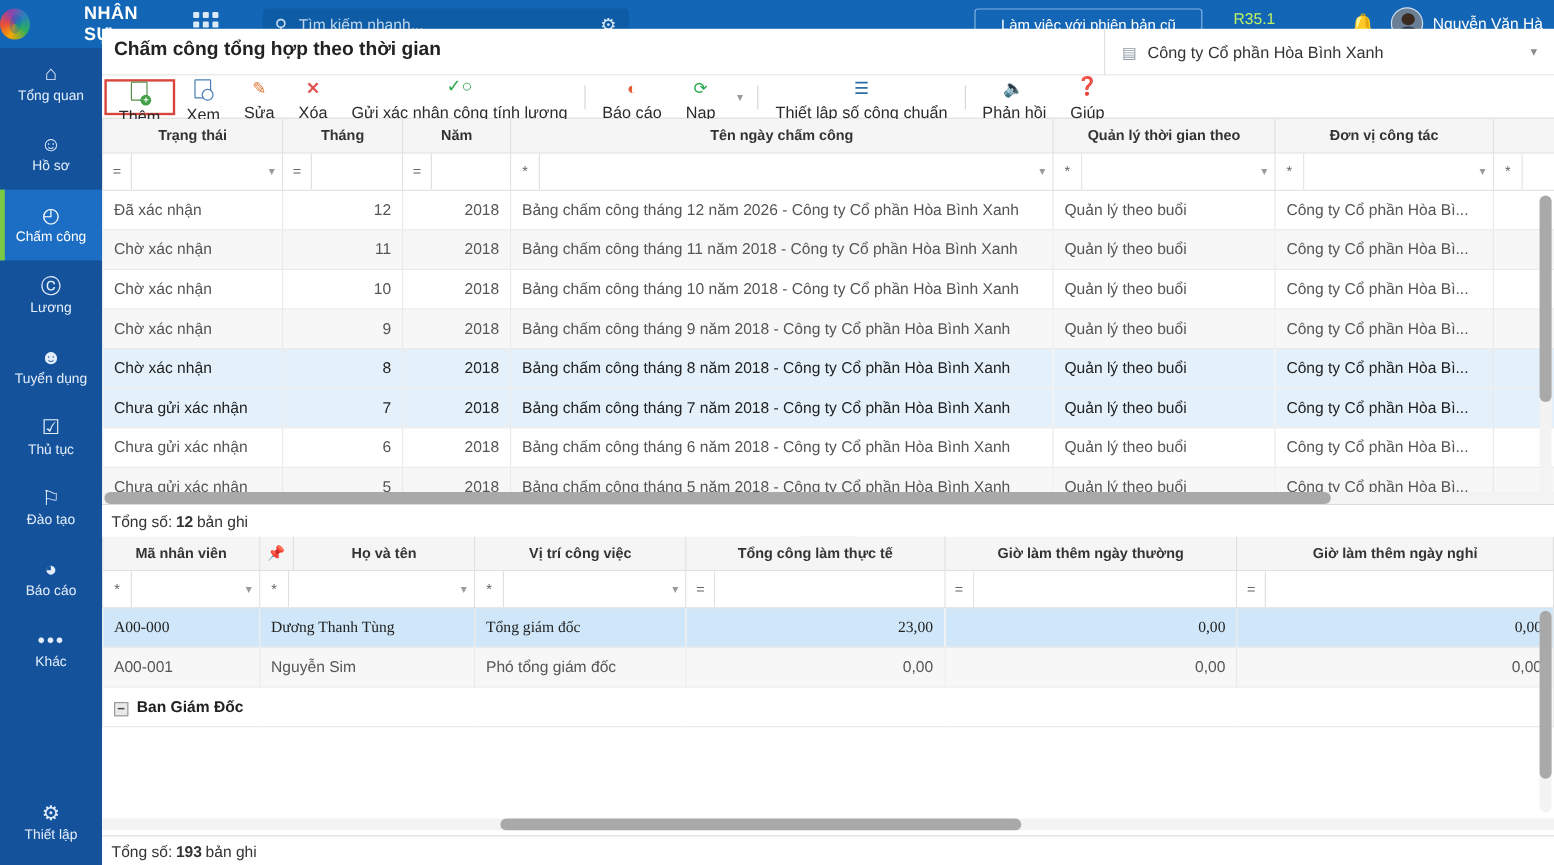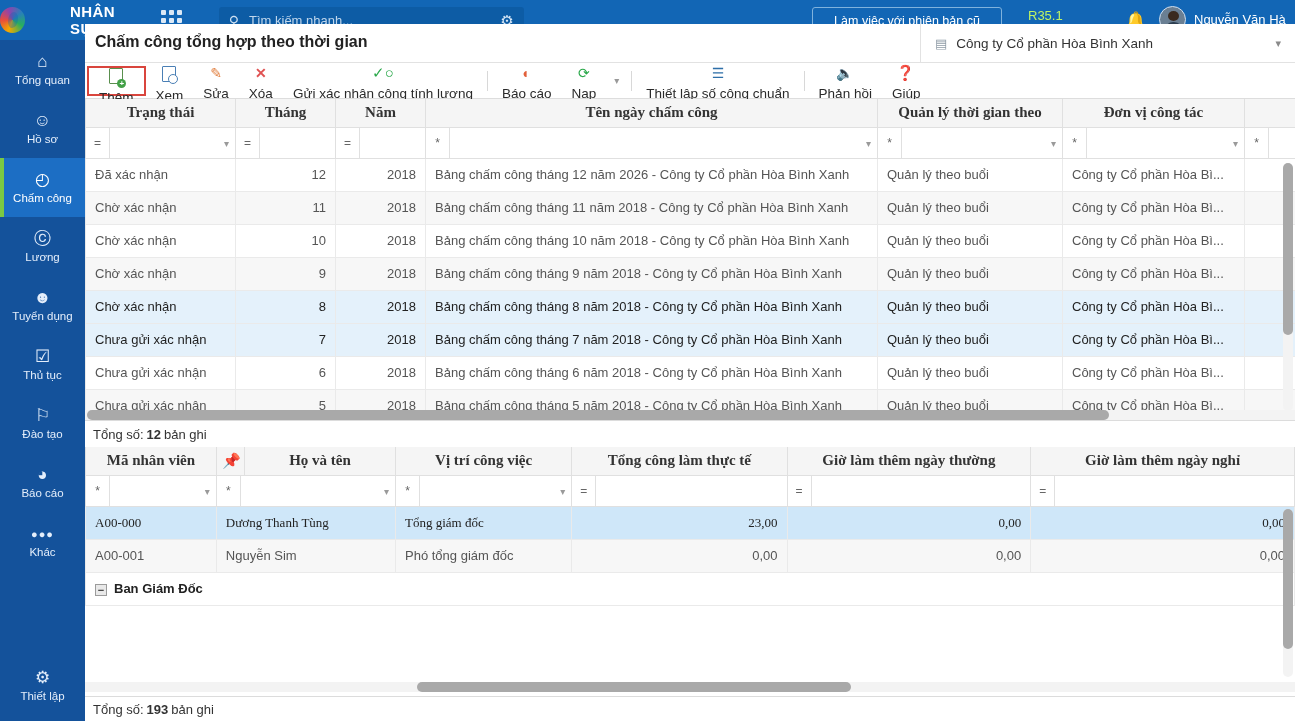--- a/index.html
+++ b/index.html
@@ -82,21 +82,21 @@
   .doc-ic.green::after { content:"+"; position:absolute; right:-4px; bottom:-5px; width:9px; height:9px;
      background:#43a047; color:#fff; border-radius:50%; font-size:8px; line-height:9px; text-align:center; font-weight:bold;}
   .doc-ic.blue { border-color:#4a7fb5; }
   .doc-ic.blue::after { content:""; position:absolute; right:-3px; bottom:-3px; width:8px; height:8px;
      border:1.4px solid #4a7fb5; border-radius:50%; background:#fff; }
 
   
   .grid-top { position:relative; height:322px; border-bottom:1px solid #dcdcdc; overflow:hidden; }
   .gtable { width:100%; border-collapse:collapse; table-layout:fixed; }
   .gtable th { background:#f5f5f5; border:1px solid #e0e0e0; border-top:none;
-      height:28px; font-size:15px; font-weight:bold; color:#333; text-align:center; padding:0 6px;font-family:Liberation Serif, serif; }
+      height:28px; font-size:12px; font-weight:bold; color:#333; text-align:center; padding:0 6px; }
   .gtable td { border:1px solid #eaeaea; height:33px; font-size:13px; color:#555;
       padding:0 9px; white-space:nowrap; overflow:hidden; text-overflow:ellipsis; }
   .gtable tr.alt td { background:#f7f7f7; }
   .gtable tr.sel td { background:#cfe7f9; color:#222;font-family:Liberation Serif, serif; }
   .gtable tr.sel2 td { background:#e4f1fb; color:#222; }
   .num { text-align:right; }
   .filterrow td { height:31px; background:#fff; padding:0; border:1px solid #e0e0e0; }
   .fcell { display:flex; height:100%; }
   .fop { width:24px; min-width:24px; display:flex; align-items:center; justify-content:center;
      font-size:12px; color:#666; border-right:1px solid #e0e0e0; background:#fff; cursor:pointer; }

